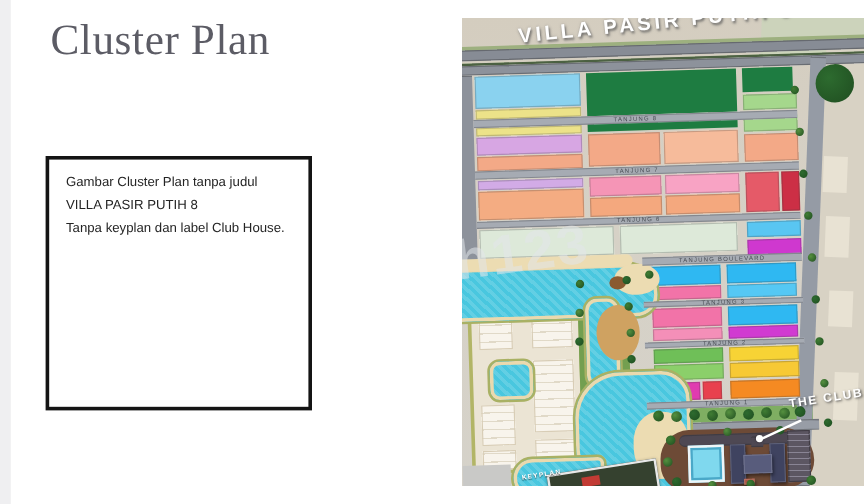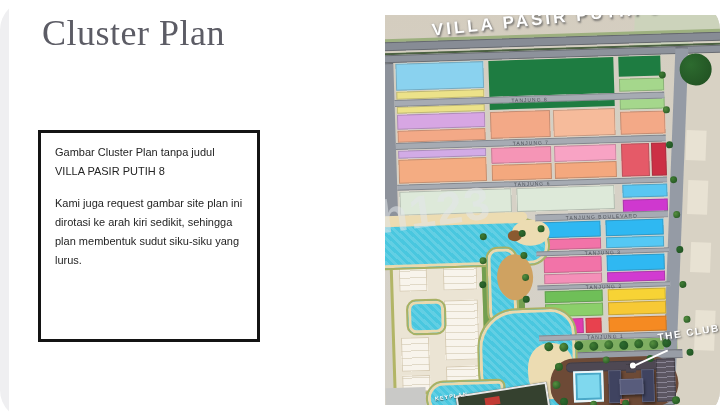--- a/index.html
+++ b/index.html
@@ -1,17 +1,17 @@
 <!DOCTYPE html>
 <html><head>
 <meta charset="utf-8">
 <style>
   html,body{margin:0;padding:0;background:#ffffff;}
   .page{position:relative;width:720px;height:420px;background:#ffffff;overflow:hidden;
-        font-family:"Liberation Sans",sans-serif;border-radius:30px;}
+        font-family:"Liberation Sans",sans-serif;}
   .left-strip{position:absolute;left:0;top:0;width:9px;height:420px;background:#efeff1;}
   .page-title{position:absolute;left:42px;top:12px;font-family:"Liberation Serif",serif;
         font-size:36px;font-weight:400;color:#5c5c65;letter-spacing:0.5px;}
   .request-box{position:absolute;left:38px;top:130px;width:222px;height:212px;
         border:3px solid #141414;box-sizing:border-box;padding:10px 14px;
         color:#242424;font-size:11px;line-height:1.72;font-weight:500;}
   .request-box p{margin:0;}
   .request-gap{height:13px;}
 
   
@@ -63,22 +63,22 @@
 </head>
 <body>
 
 <div class="page">
   <div class="left-strip"></div>
 
   <div class="page-title">Cluster Plan</div>
 
   <div class="request-box">
     <p>Gambar Cluster Plan tanpa judul VILLA PASIR PUTIH 8</p>
+    <p>Tanpa keyplan dan label Club House.</p>
     <div class="request-gap"></div>
-    <p>Kami juga request gambar site plan ini dirotasi ke arah kiri sedikit, sehingga plan membentuk sudut siku-siku yang lurus.</p>
   </div>
 
   <div class="map">
     <div class="plan" id="plan">
       <div class="villa-label">VILLA PASIR PUTIH 5</div>
       <div class="watermark">h123</div>
       <div class="club-label">THE CLUB HOUSE</div>
       <div class="keyplan-label">KEYPLAN</div>
       <div class="callout-dot"></div>
       <div class="callout-line"></div>

